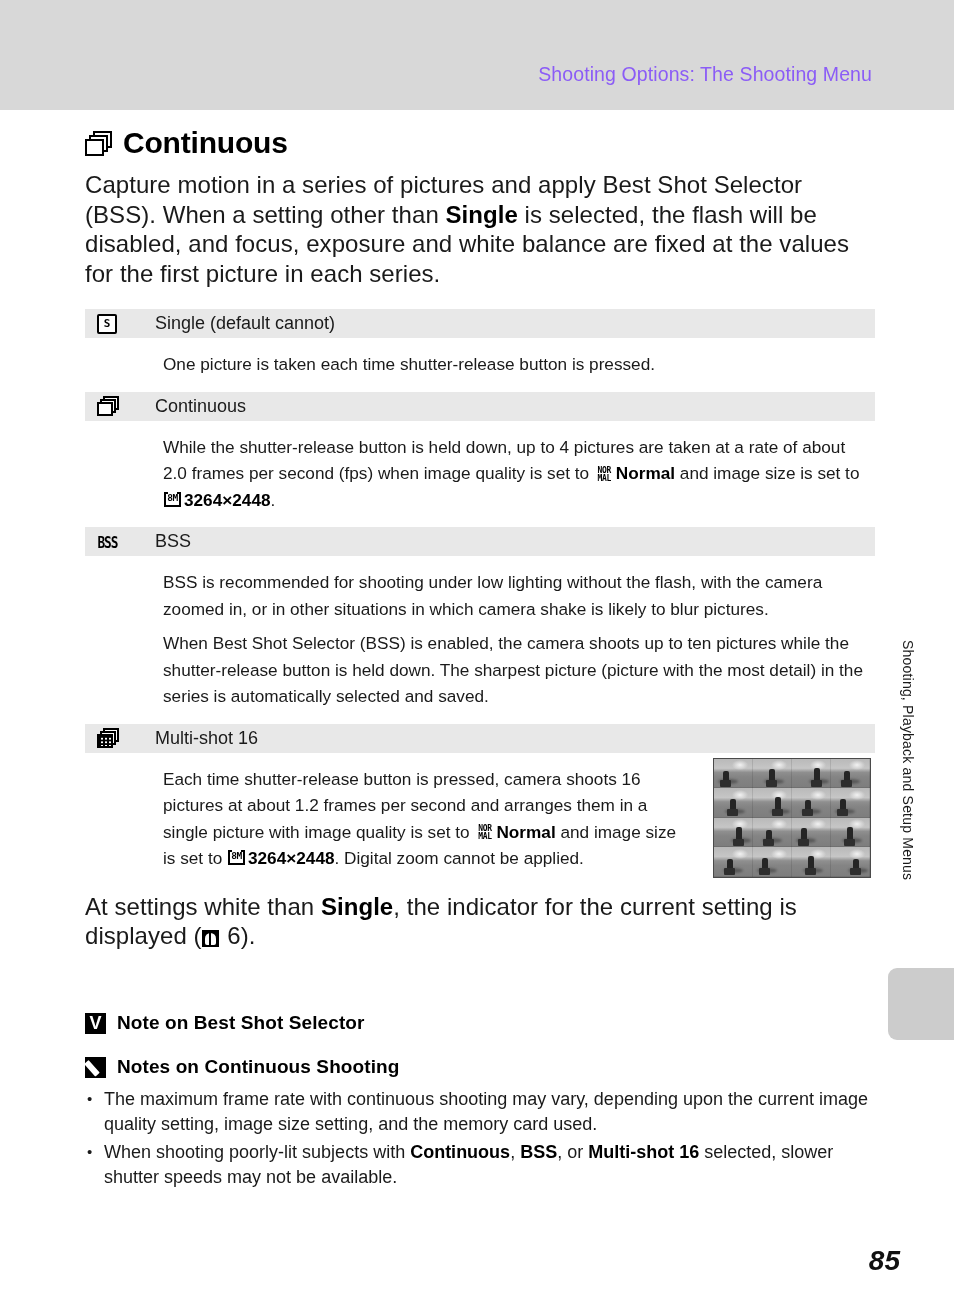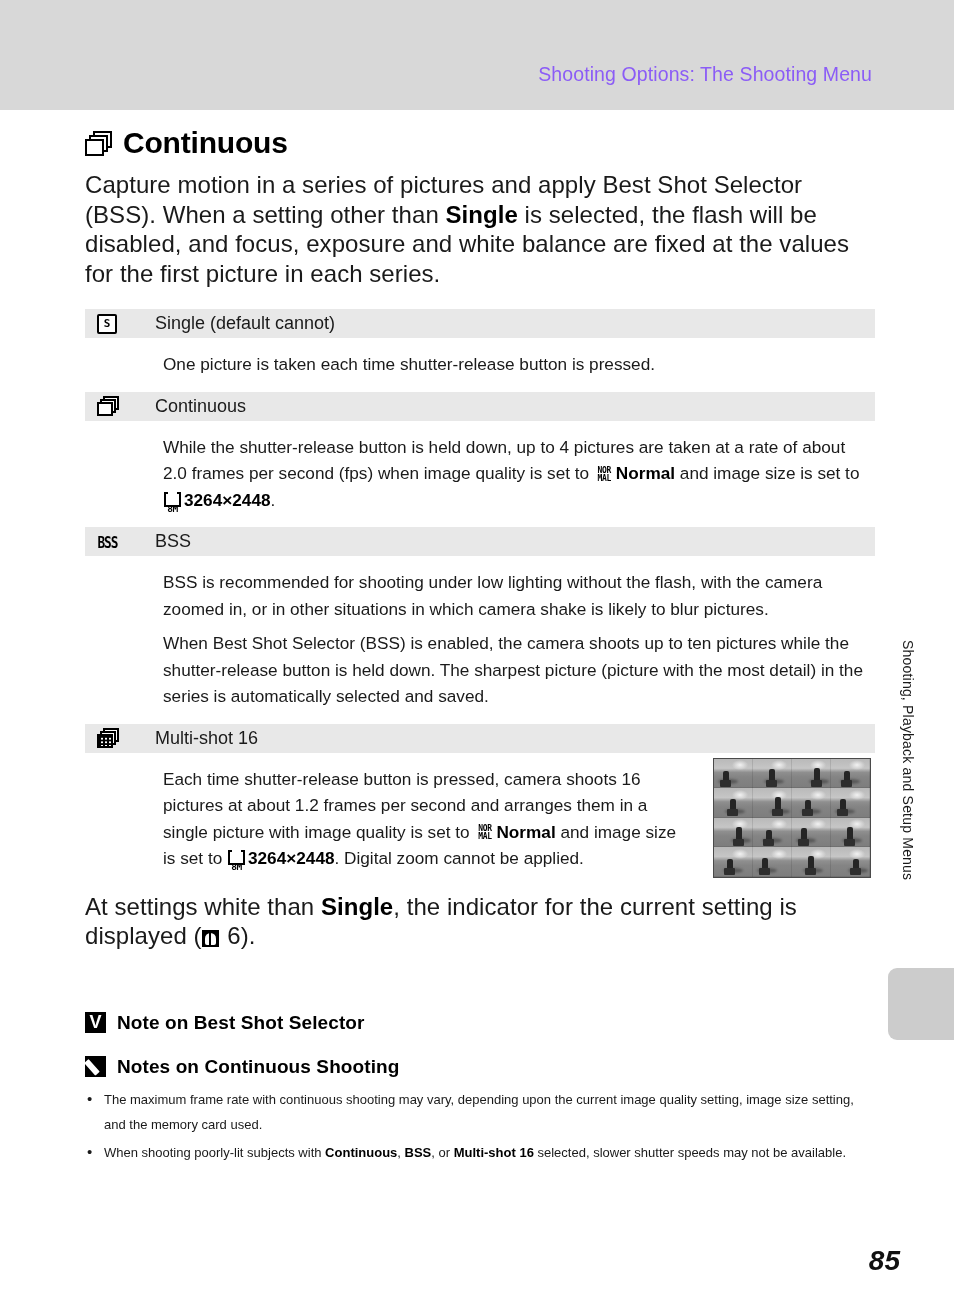--- a/index.html
+++ b/index.html
@@ -191,21 +191,21 @@
     content: "";
     position: absolute;
     top: -2px;
     width: 4px; height: 2px;
     background: #000;
   }
   .badge-8m .frm:before { left: -2px; }
   .badge-8m .frm:after  { right: -2px; }
   .badge-8m .tx {
     position: absolute;
-    left: 0; top: 12px;
+    left: 0; top: 1px;
     width: 17px;
     text-align: center;
     font-family: "DejaVu Sans Mono", monospace;
     font-size: 9.5px;
     font-weight: bold;
     line-height: 12px;
     color: #000;
     letter-spacing: -0.5px;
   }
 
@@ -352,21 +352,21 @@
     position: absolute;
     left: 7.2px; top: 2.5px;
     width: 2.4px; height: 12px;
     background: #000;
   }
 
   
   .note-block { margin-top: 0; }
   .note-head {
     display: flex;
-    align-items: flex-start;
+    align-items: center;
     gap: 11px;
     margin-bottom: 9px;
   }
   .note-head .nh-text {
     font-size: 19px;
     font-weight: bold;
     color: #000;
     letter-spacing: 0.1px;
   }
   .ico-caution {
@@ -419,21 +419,21 @@
     margin: 0;
   }
   ul.note-list {
     margin: 0;
     padding: 0;
     list-style: none;
   }
   ul.note-list li {
     position: relative;
     padding-left: 19px;
-    font-size: 13px;
+    font-size: 18px;
     line-height: 25px;
     color: #1a1a1a;
     margin-bottom: 3px;
   }
   ul.note-list li:before {
     content: "\2022";
     position: absolute;
     left: 2px; top: -1px;
     font-size: 15px;
     color: #1a1a1a;

